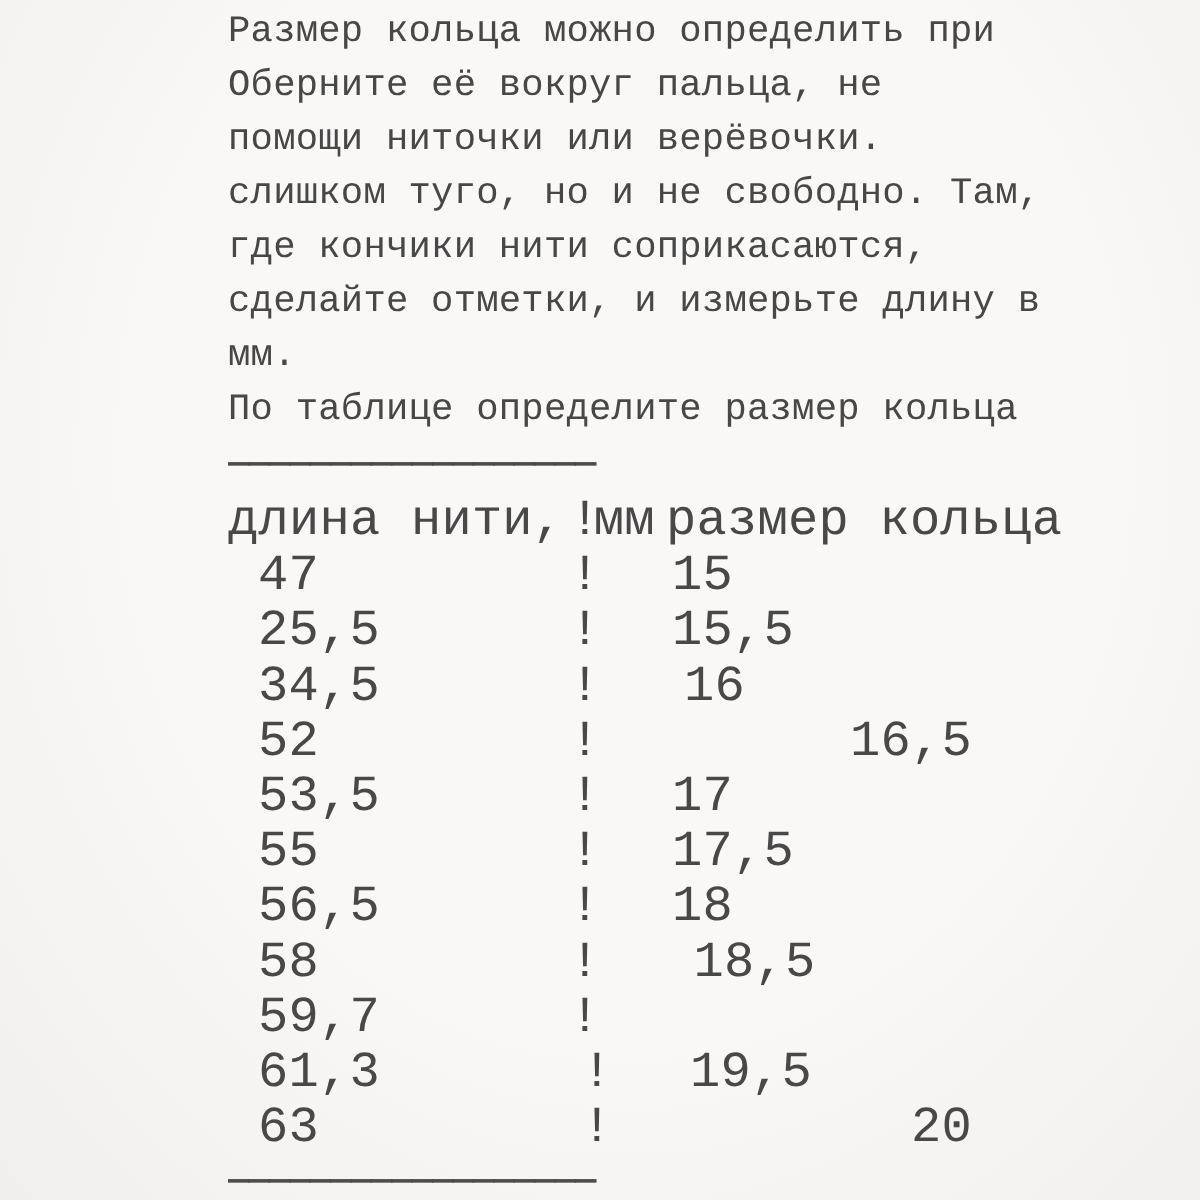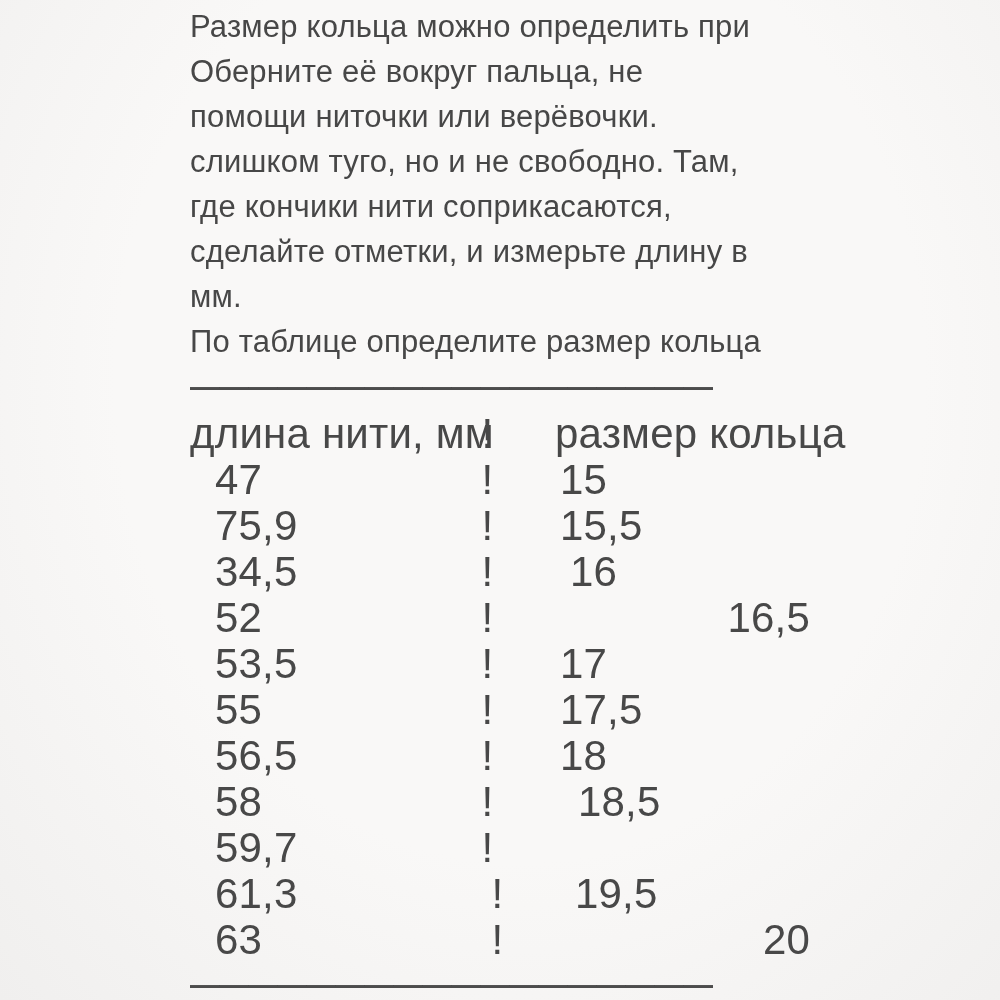--- a/index.html
+++ b/index.html
@@ -6,21 +6,21 @@
     margin: 0;
     padding: 0;
     background: #eceae9;
   }
   .page {
     position: relative;
     width: 1000px;
     height: 1000px;
     overflow: hidden;
     background: radial-gradient(ellipse at 52% 38%, #f9f8f7 55%, #f0efee 100%);
-    font-family: Liberation Sans, sans-serif;
+    font-family: Liberation Mono, monospace;
     color: #474747;
   }
   .content {
     position: absolute;
     left: 190px;
     top: 4px;
     width: 620px;
   }
   .intro-line,
   .table-hint {
@@ -101,21 +101,21 @@
         <span class="c-size">размер кольца</span>
       </div>
 
         <div class="t-row">
           <span class="c-len">47</span>
           <span class="c-sep">!</span>
           <span class="c-size">15</span>
         </div>
 
         <div class="t-row">
-          <span class="c-len">75,9</span>
+          <span class="c-len">25,5</span>
           <span class="c-sep">!</span>
           <span class="c-size">15,5</span>
         </div>
 
         <div class="t-row">
           <span class="c-len">34,5</span>
           <span class="c-sep">!</span>
           <span class="c-size">16</span>
         </div>
 

